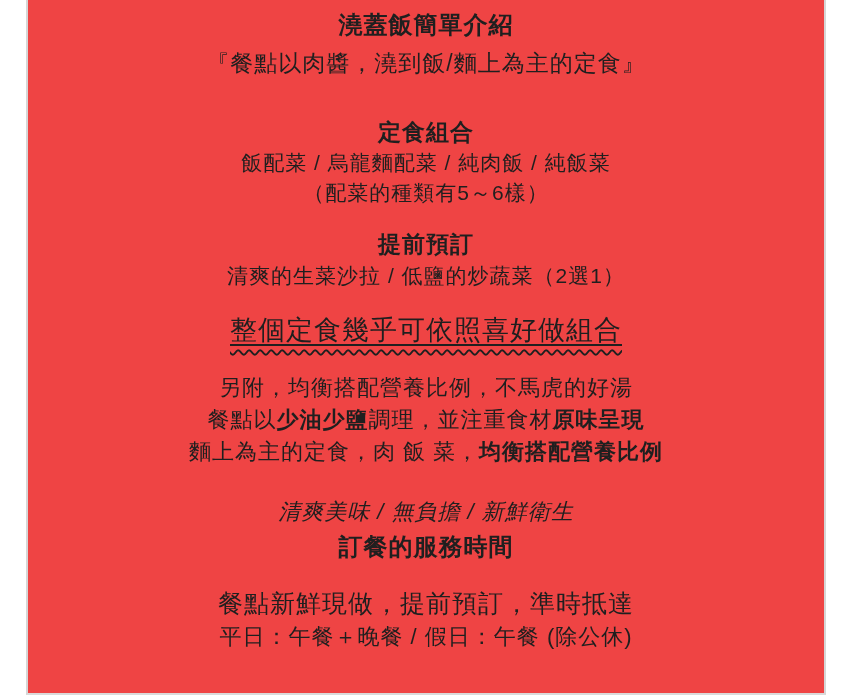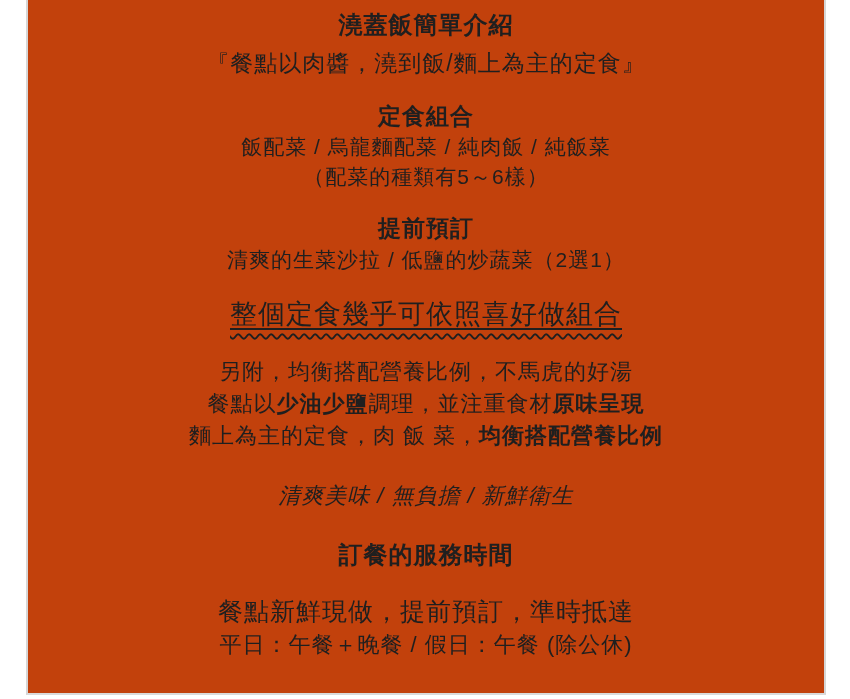--- a/index.html
+++ b/index.html
@@ -16,43 +16,43 @@
   }
   .page-frame {
     position: absolute;
     left: 26px;
     top: 0;
     width: 800px;
     height: 695px;
     border-left: 2px solid #d6d6d6;
     border-right: 2px solid #d6d6d6;
     border-bottom: 2px solid #dadada;
-    background: #c2410c;
+    background: #ef4444;
     box-sizing: border-box;
   }
   .doc {
     width: 100%;
     text-align: center;
     letter-spacing: 1px;
   }
   .line { display: block; white-space: nowrap; }
 
   .l1  { margin-top: 8px;  font-size: 24px; line-height: 34px; font-weight: bold; }
   .l2  { margin-top: 4px;  font-size: 23px; line-height: 34px; }
-  .l3  { margin-top: 20px; font-size: 23px; line-height: 32px; font-weight: bold; }
+  .l3  { margin-top: 36px; font-size: 23px; line-height: 32px; font-weight: bold; }
   .l4  { font-size: 21px; line-height: 30px; }
   .l5  { font-size: 21px; line-height: 30px; }
   .l6  { margin-top: 20px; font-size: 23px; line-height: 32px; font-weight: bold; }
   .l7  { font-size: 21px; line-height: 32px; }
   .l8  { margin-top: 20px; font-size: 27px; line-height: 36px; }
   .l9  { margin-top: 24px; font-size: 22px; line-height: 32px; }
   .l10 { font-size: 22px; line-height: 32px; }
   .l11 { font-size: 22px; line-height: 32px; }
   .l12 { margin-top: 26px; font-size: 22px; line-height: 36px; font-style: italic; }
-  .l13 { margin-top: 24px; font-size: 24px; line-height: 34px; font-weight: bold; }
+  .l13 { font-size: 24px; line-height: 34px; font-weight: bold; }
   .l14 { font-size: 22px; line-height: 32px; }
   .l15 { margin-top: 21px; font-size: 25px; line-height: 36px; }
 
   .b { font-weight: bold; }
 
   .wavy-outer {
     text-decoration-line: underline;
     text-decoration-style: wavy;
     text-decoration-thickness: 1.5px;
     text-underline-offset: 10px;

